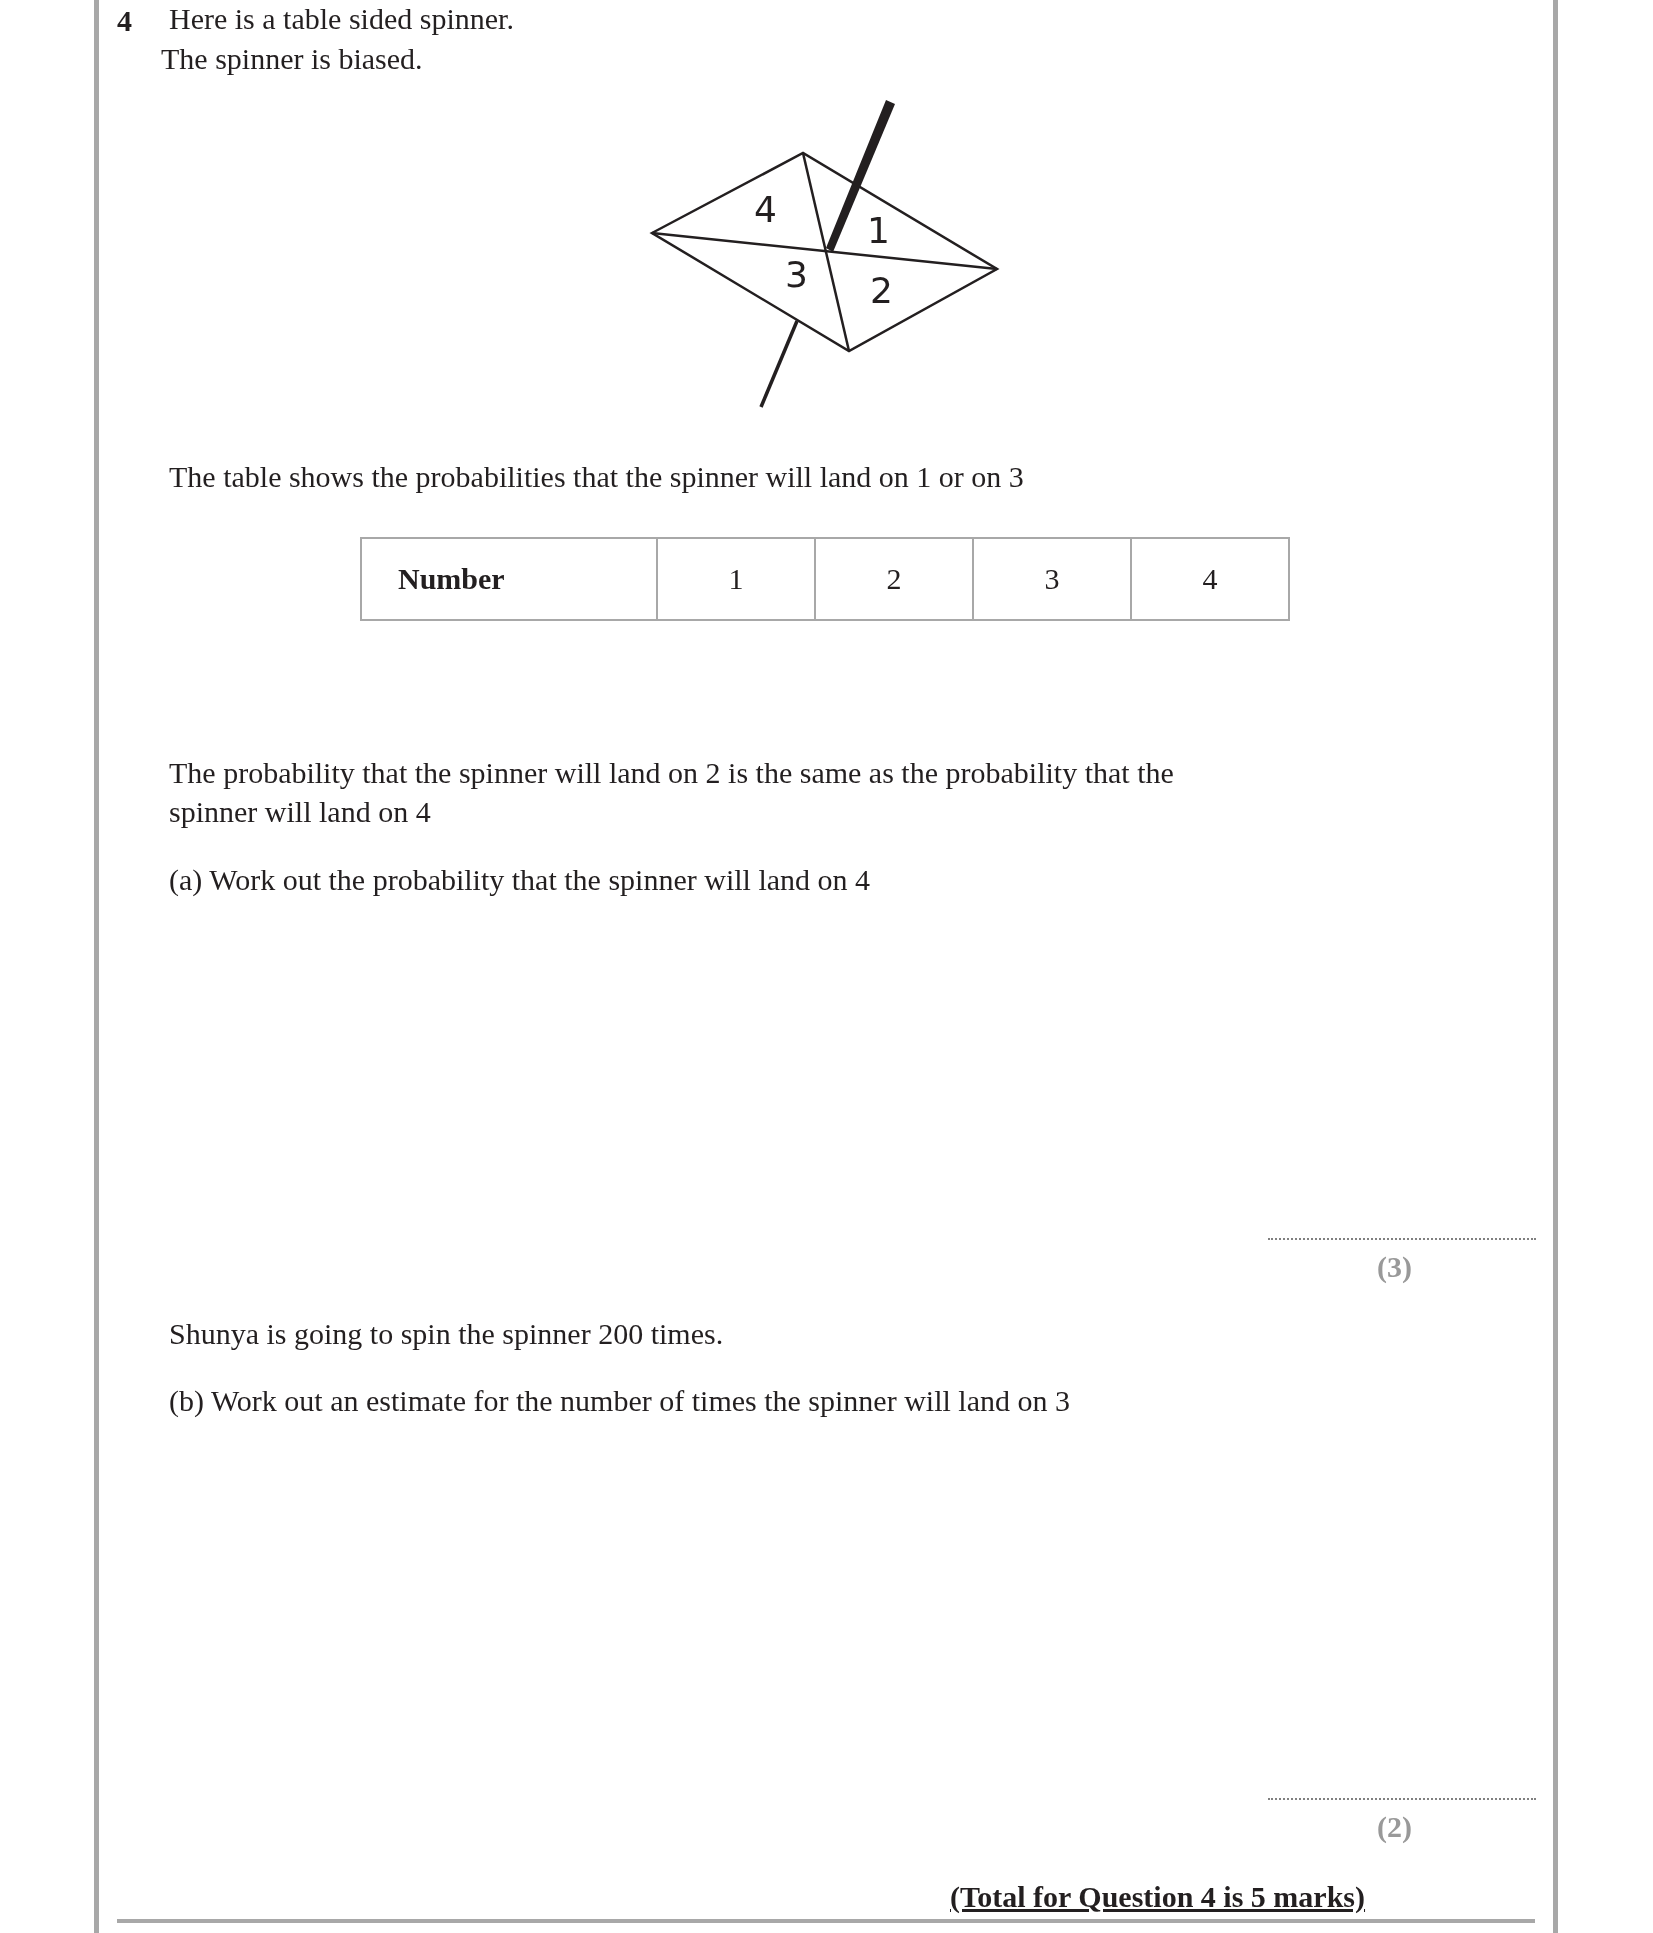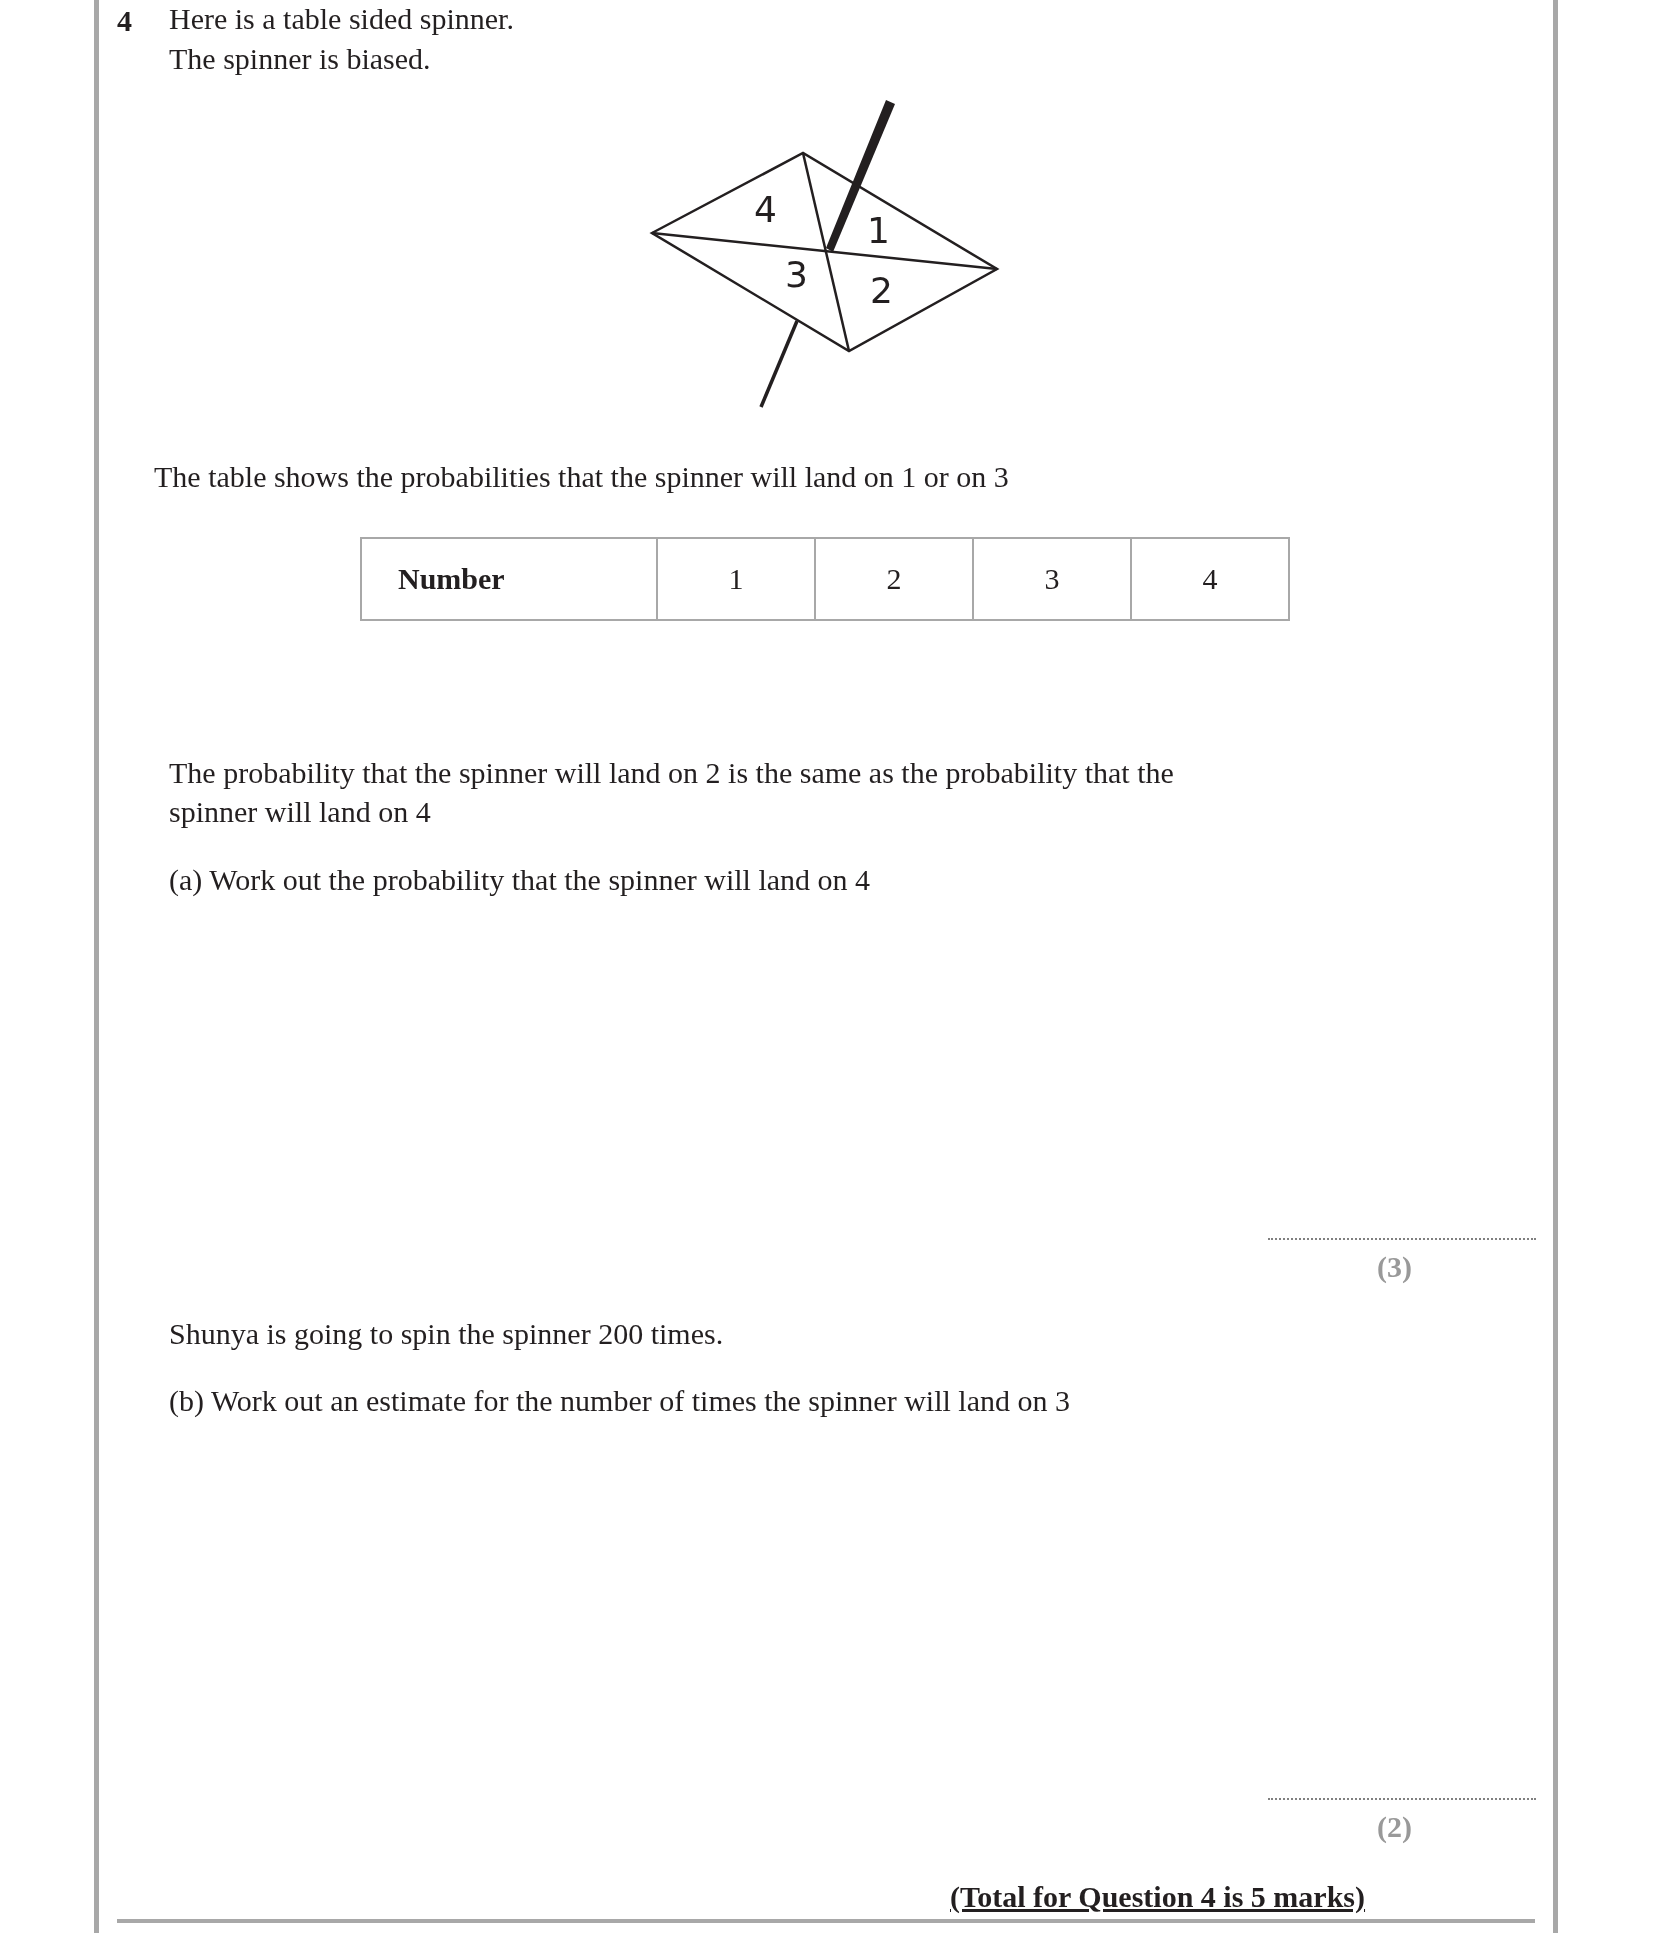--- a/index.html
+++ b/index.html
@@ -20,39 +20,39 @@
   .total-line { position: absolute; left: 117px; top: 1919px; width: 1418px; height: 4px; background: #a8a8a8; }
 </style>
 </head>
 <body>
 
 <div class="border-left"></div>
 <div class="border-right"></div>
 
 <div class="qnum">4</div>
 <div class="text" style="left:169px; top:0px;">Here is a table sided spinner.</div>
-<div class="text" style="left:169px; top:40px;">The spinner is biased.</div>
+<div class="text" style="left:161px; top:40px;">The spinner is biased.</div>
 
 <svg class="spinner" viewBox="0 0 380 330" xmlns="http://www.w3.org/2000/svg">
   <g fill="none" stroke="#231f20" stroke-width="2.5">
     <polygon points="12,143 163,63 357,179 209,261"></polygon>
     <line x1="12" y1="143" x2="357" y2="179"></line>
     <line x1="163" y1="63" x2="209" y2="261"></line>
   </g>
   <polygon points="246,10 255,14 193,162 186,158" fill="#231f20"></polygon>
   <line x1="157" y1="231" x2="121" y2="317" stroke="#231f20" stroke-width="3.5"></line>
   <g font-family="DejaVu Sans, sans-serif" font-size="36" fill="#231f20">
     <text x="227" y="153">1</text>
     <text x="230" y="213">2</text>
     <text x="145" y="197">3</text>
     <text x="114" y="132">4</text>
   </g>
 </svg>
 
-<div class="text" style="left:154px; top:458px;">The table shows the probabilities that the spinner will land on 1 or on 3</div>
+<div class="text" style="left:169px; top:458px;">The table shows the probabilities that the spinner will land on 1 or on 3</div>
 
 <table class="prob">
   <tbody>
       <tr>
     <td class="head">Number</td>
     <td class="val">1</td>
     <td class="val">2</td>
     <td class="val">3</td>
     <td class="val">4</td>
   </tr>

